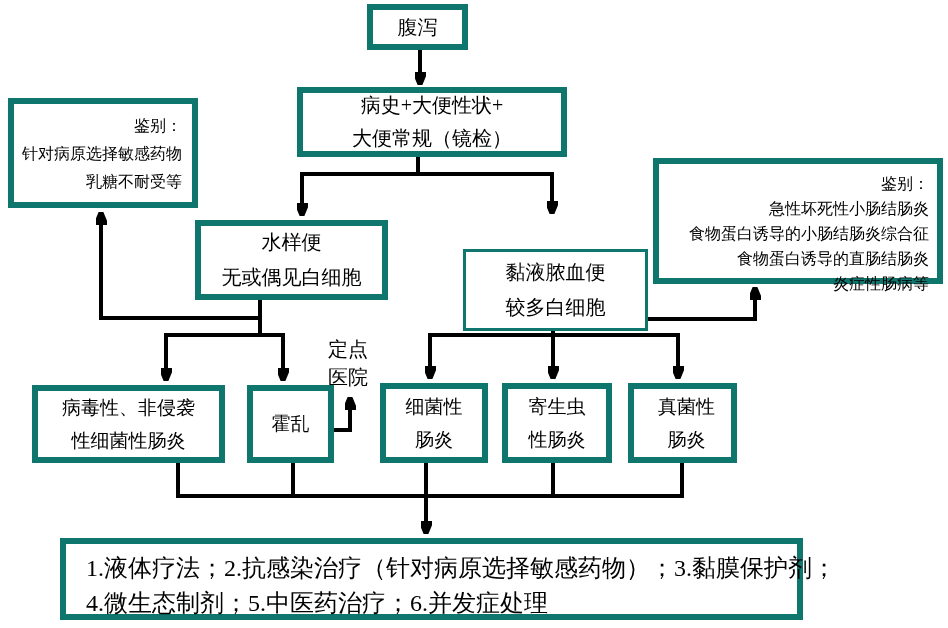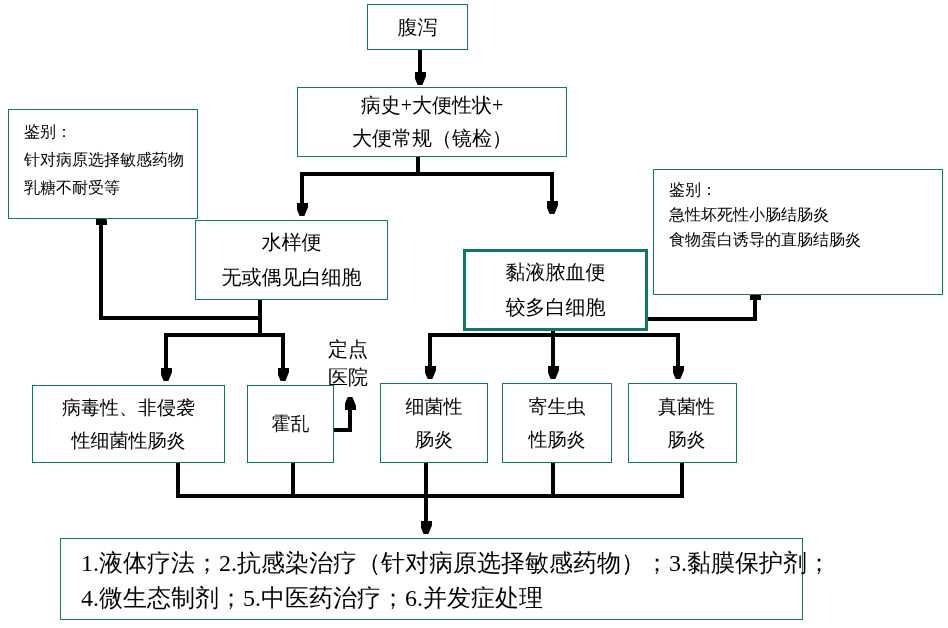--- a/index.html
+++ b/index.html
@@ -8,35 +8,34 @@
     width: 948px;
     height: 628px;
     background: #ffffff;
     font-family: "Liberation Serif", "DejaVu Serif", serif;
     color: #000000;
     overflow: hidden;
   }
   .box {
     position: absolute;
     box-sizing: border-box;
-    border: 1px solid #0f766e;
+    border: 6px solid #0f766e;
     background: #ffffff;
     display: flex;
     flex-direction: column;
     align-items: center;
     justify-content: center;
     text-align: center;
   }
   .box .ln { display: block; white-space: nowrap; }
   .list {
-    align-items: flex-start;
+    align-items: flex-end;
     justify-content: flex-start;
     text-align: left;
     padding: 8px 10px 8px 15px;
-    margin-top: 11px;
   }
   .plain { border: none; background: transparent; }
 
   
   .n-diarrhea  { left: 367px; top: 4px;   width: 101px; height: 46px; font-size: 20px; }
   .n-history   { left: 297px; top: 87px;  width: 270px; height: 70px; font-size: 20px; line-height: 33px; }
   .n-diffleft  { left: 8px;   top: 98px;  width: 190px; height: 110px; font-size: 16px; line-height: 28px; }
   .n-watery    { left: 195px; top: 220px; width: 193px; height: 80px; font-size: 20px; line-height: 35px; }
   .n-mucus     { left: 463px; top: 218px; width: 185px; height: 82px; font-size: 20px; line-height: 35px; border-width: 3px; margin-top: 31px; }
   .n-diffright { left: 653px; top: 158px; width: 290px; height: 126px; font-size: 16px; line-height: 25px; padding: 7px 8px 6px 15px; }
@@ -127,21 +126,23 @@
   </div>
 
   <div class="box n-mucus">
     <span class="ln">黏液脓血便</span>
     <span class="ln">较多白细胞</span>
   </div>
 
   <div class="box list n-diffright">
     <span class="ln">鉴别：</span>
     <span class="ln">急性坏死性小肠结肠炎</span>
+    <span class="ln">食物蛋白诱导的小肠结肠炎综合征</span>
     <span class="ln">食物蛋白诱导的直肠结肠炎</span>
+    <span class="ln">炎症性肠病等</span>
   </div>
 
   <div class="box n-viral">
     <span class="ln">病毒性、非侵袭</span>
     <span class="ln">性细菌性肠炎</span>
   </div>
 
   <div class="box n-cholera">
     <span class="ln">霍乱</span>
   </div>

